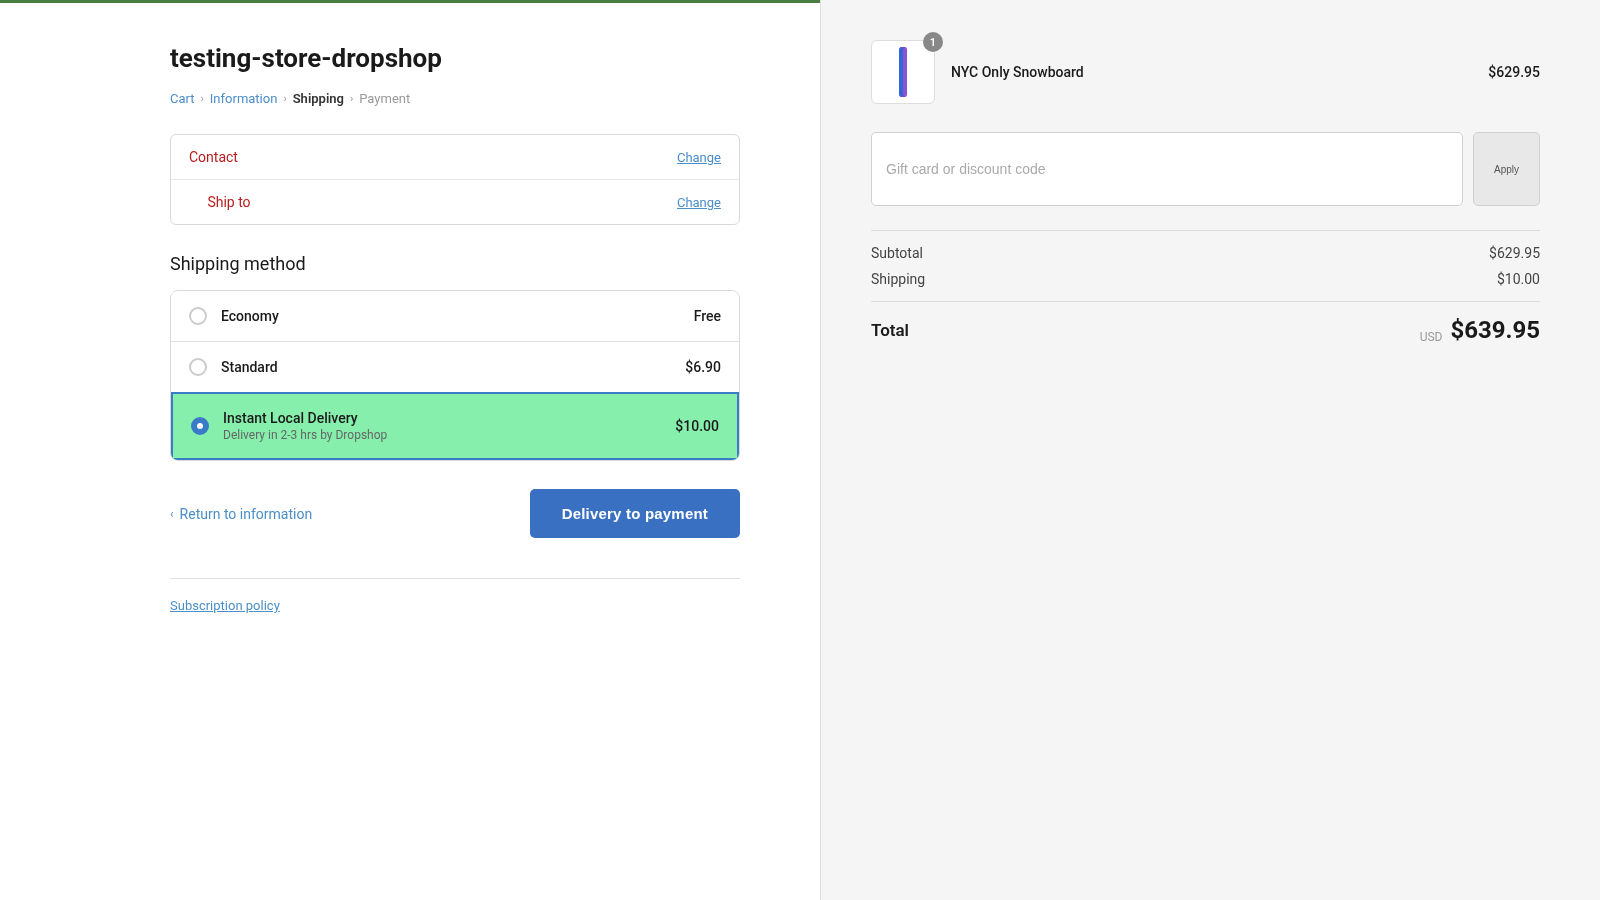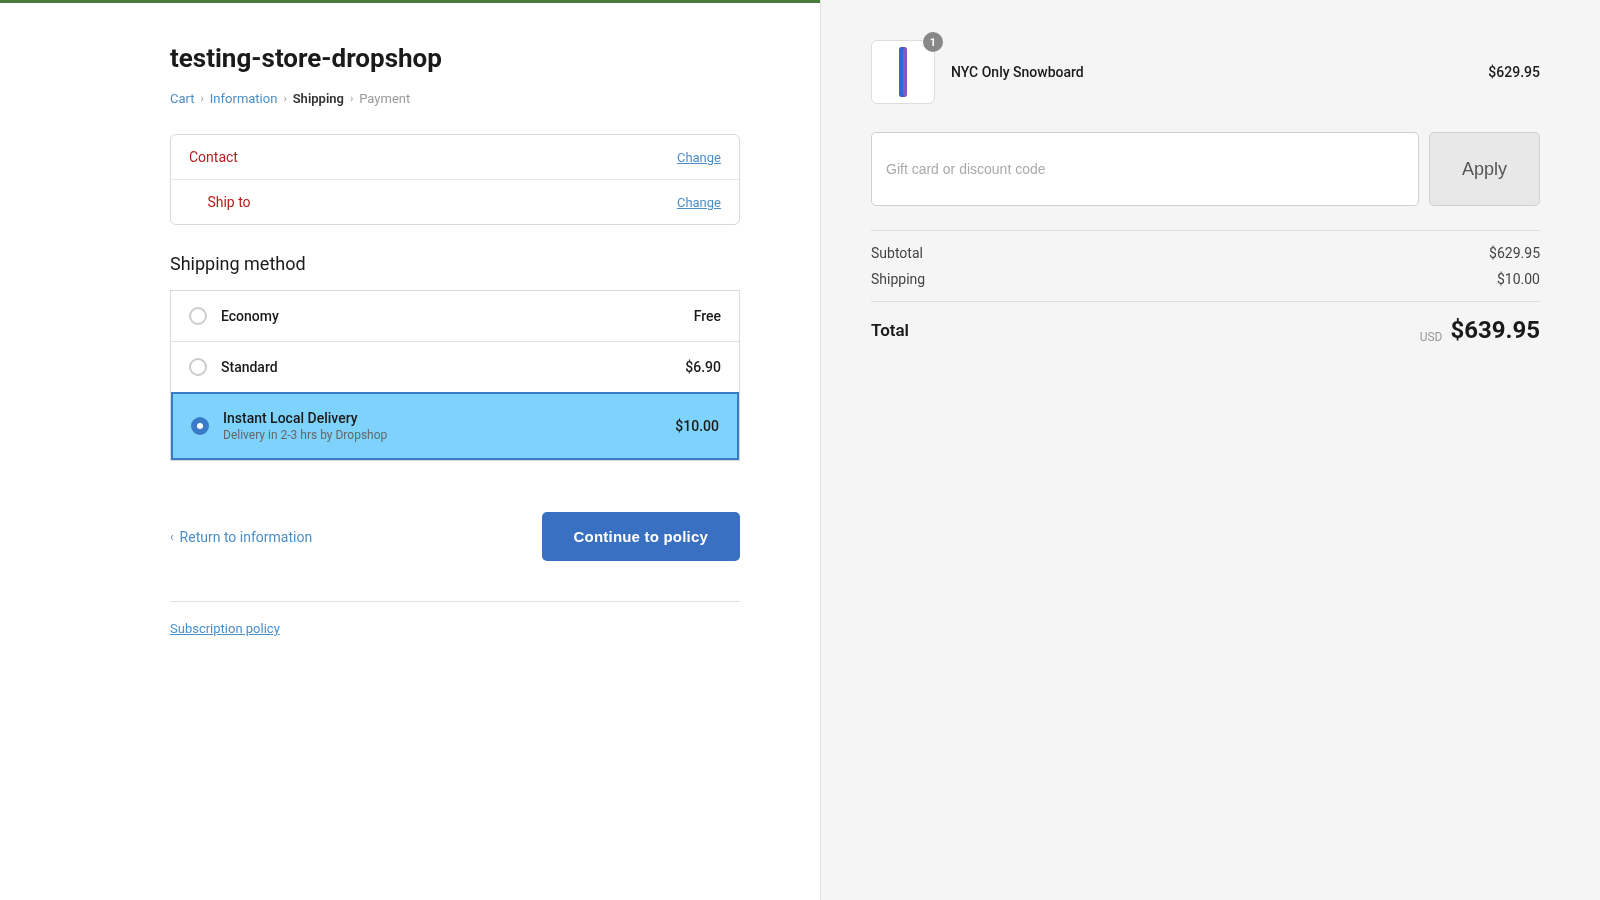--- a/index.html
+++ b/index.html
@@ -88,37 +88,37 @@
     
     .section-title {
       font-size: 18px;
       font-weight: 400;
       color: #1a1a1a;
       margin-bottom: 16px;
     }
 
     .shipping-options {
       border: 1px solid #d9d9d9;
-      border-radius: 0;
+      border-radius: 8px;
       overflow: hidden;
-      margin-bottom: 51px;
+      margin-bottom: 28px;
     }
 
     .shipping-option {
       display: flex;
       align-items: center;
       padding: 16px 18px;
       background: #fff;
       cursor: pointer;
     }
     .shipping-option + .shipping-option {
       border-top: 1px solid #e0e0e0;
     }
     .shipping-option.selected-only {
-      background: #7dd3fc;
+      background: #86efac;
       border: 2px solid #3a7bc8;
     }
 
     .radio-btn {
       width: 18px;
       height: 18px;
       border-radius: 50%;
       border: 2px solid #ccc;
       margin-right: 14px;
       flex-shrink: 0;
@@ -276,22 +276,22 @@
       background: #fff;
       outline: none;
     }
     .discount-input::placeholder {
       color: #aaa;
     }
     .apply-btn {
       background: #e8e8e8;
       border: 1px solid #d0d0d0;
       border-radius: 5px;
-      padding: 12px 32px;
-      font-size: 18px;
+      padding: 12px 20px;
+      font-size: 10px;
       color: #555;
       cursor: pointer;
       font-weight: 500;
     }
 
     
     .summary-row {
       display: flex;
       justify-content: space-between;
       align-items: center;
@@ -396,21 +396,21 @@
     </div>
 
   </div>
 
   
   <div class="footer-actions">
     <a class="back-link">
       <span class="back-chevron">‹</span>
       <span>Return to information</span>
     </a>
-    <button class="continue-btn">Continue to policy</button>
+    <button class="continue-btn">Delivery to payment</button>
   </div>
 
   <hr class="footer-divider">
 
   <a class="subscription-link">Subscription policy</a>
 
 </div>
 
 <div class="right-panel">
 

